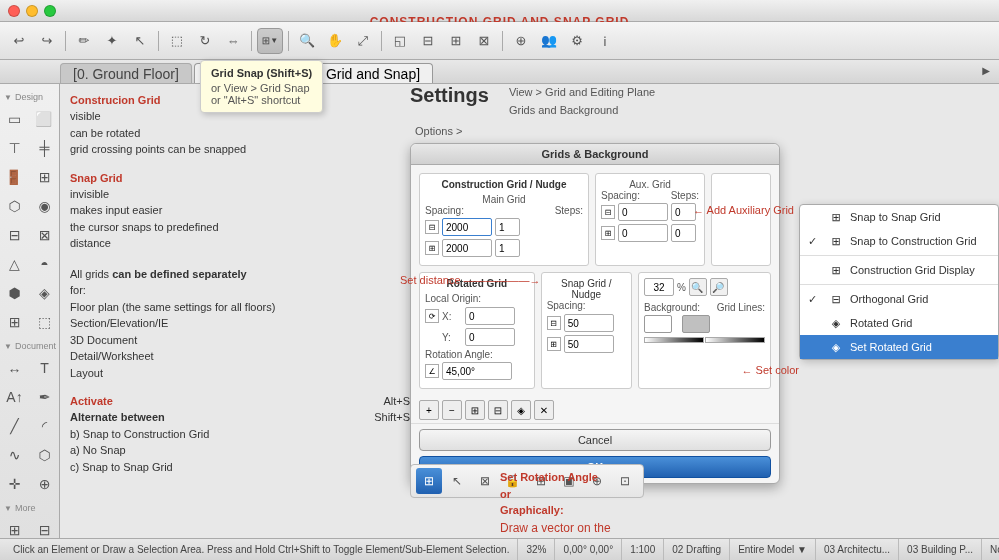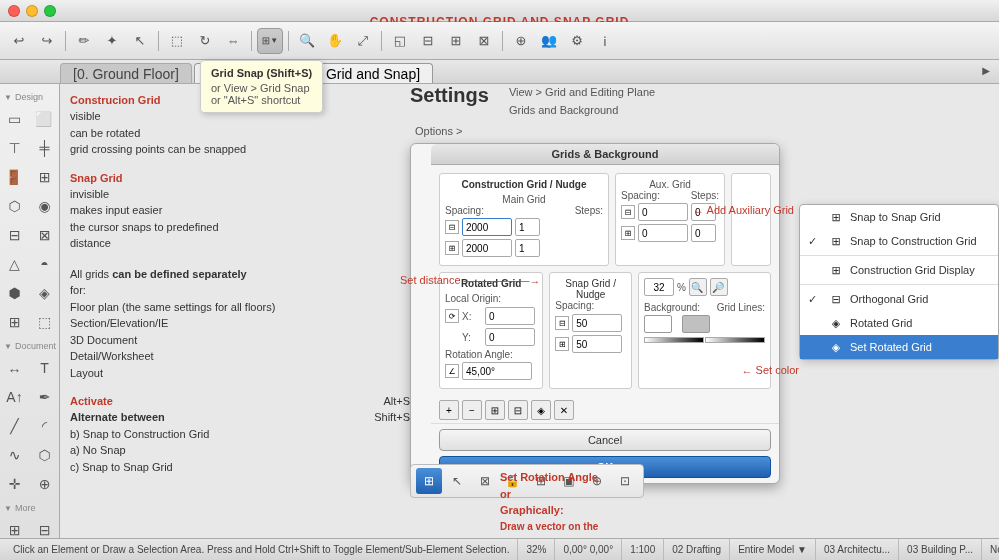--- a/index.html
+++ b/index.html
@@ -225,21 +225,20 @@
     }
 
     
     .grids-dialog {
       background: #f5f5f5;
       border: 1px solid #aaa;
       border-radius: 6px;
       width: 370px;
       box-shadow: 0 4px 12px rgba(0,0,0,0.3);
       position: relative;
-      padding-left: 20px;
     }
     .dialog-titlebar {
       background: linear-gradient(to bottom, #e8e8e8, #d0d0d0);
       border-bottom: 1px solid #aaa;
       border-radius: 6px 6px 0 0;
       padding: 4px 10px;
       text-align: center;
       font-size: 11px;
       font-weight: bold;
       color: #333;
@@ -830,21 +829,21 @@
         <button class="snap-tb-btn">▣</button>
         <button class="snap-tb-btn">⊕</button>
         <button class="snap-tb-btn">⊡</button>
       </div>
     </div>
 
     <div class="red-label" style="position:absolute; left:440px; top:385px; color:#c0392b; font-size:11px; font-weight:bold; line-height:1.5;">
       <div><strong>Set Rotation Angle</strong></div>
       <div>or</div>
       <div><strong>Graphically:</strong></div>
-      <div style="font-weight:bold; font-size:10px;">Draw a vector on the</div>
+      <div style="font-weight:normal; font-size:12px;">Draw a vector on the</div>
       <div style="font-weight:normal; font-size:11px;">screen</div>
 
     </div>
 
     <div class="snap-menu">
       <div class="snap-menu-item">
         <span style="width:14px;"> </span>
         <span class="icon-box">⊞</span>
         <span>Snap to Snap Grid</span>
       </div>

